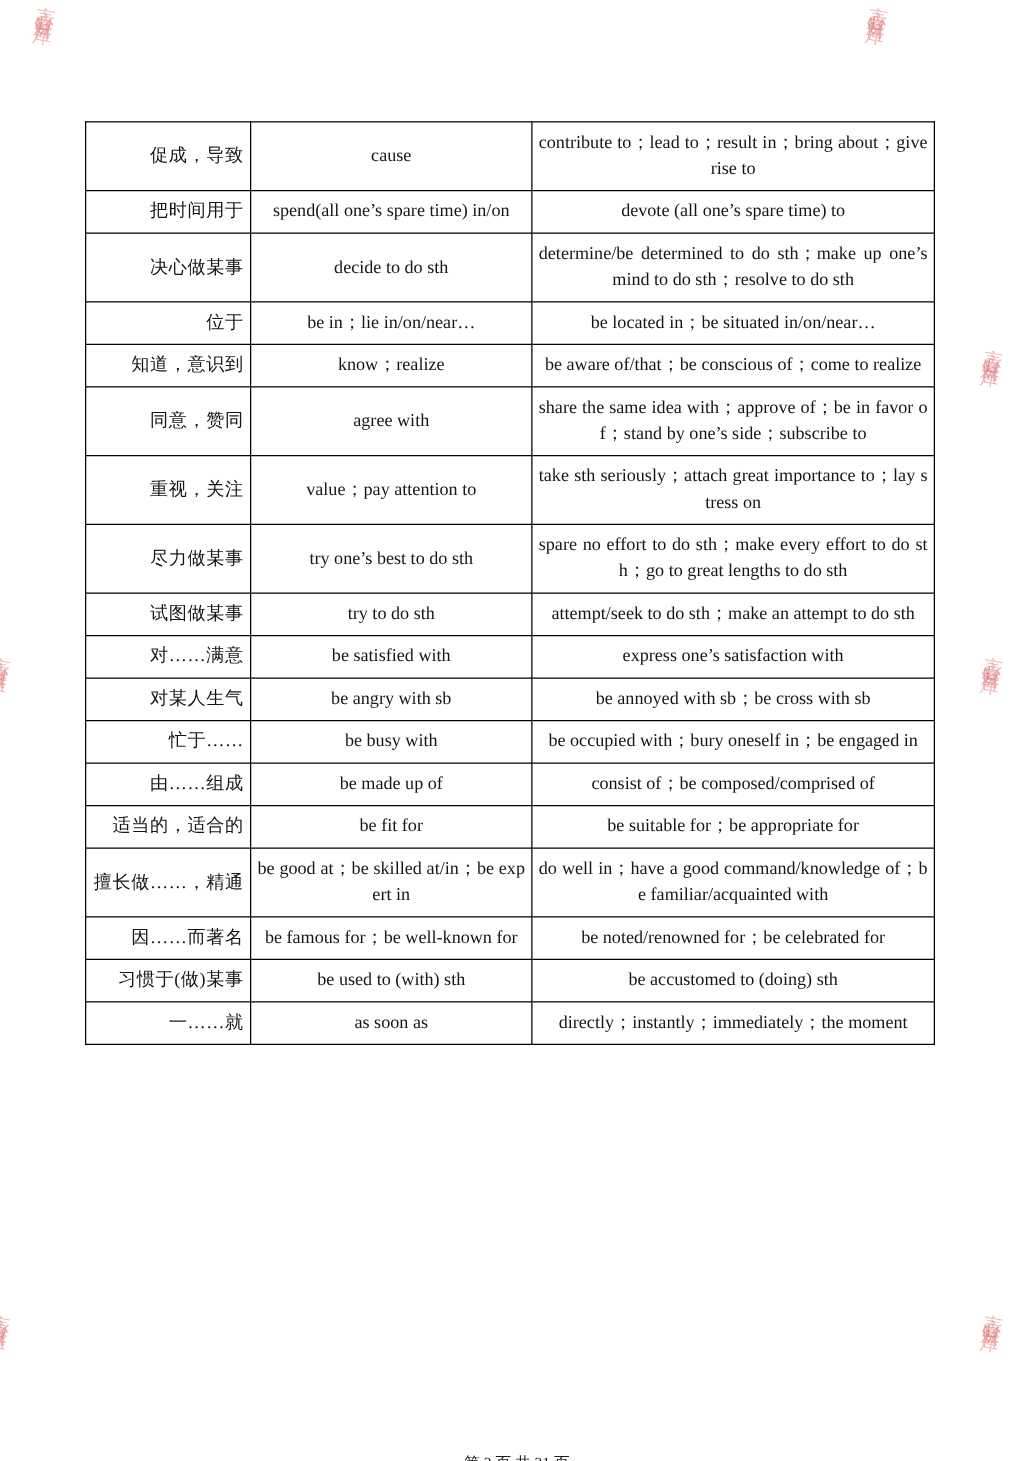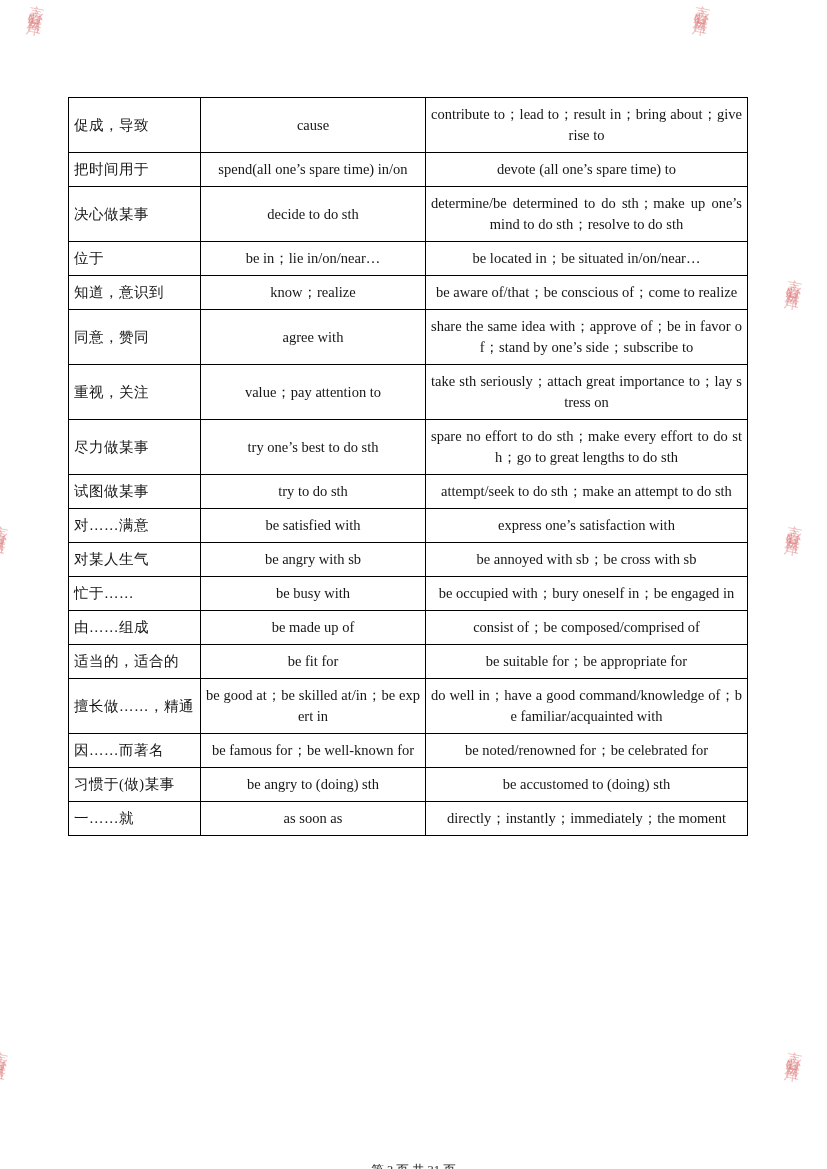--- a/index.html
+++ b/index.html
@@ -13,21 +13,21 @@
   }
   .doc-table td{
     border:1px solid #000;
     padding:6px 5px;
     font-size:14.5px;
     line-height:21px;
     vertical-align:middle;
     overflow:hidden;
   }
   td.cn{
-    text-align:left;
+    text-align:right;
     letter-spacing:0.5px;
   }
   td.en{
     text-align:justify;
     text-align-last:center;
     word-break:break-all;
   }
   .footer{
     position:absolute;left:0;top:1162px;width:827px;
     text-align:center;font-size:12.5px;color:#1a1a1a;
@@ -159,21 +159,21 @@
   </tr>
 
   <tr>
     <td class="cn">因……而著名</td>
     <td class="en">be famous for；be well-known for</td>
     <td class="en">be noted/renowned for；be celebrated for</td>
   </tr>
 
   <tr>
     <td class="cn">习惯于(做)某事</td>
-    <td class="en">be angry to (doing) sth</td>
+    <td class="en">be used to (with) sth</td>
     <td class="en">be accustomed to (doing) sth</td>
   </tr>
 
   <tr>
     <td class="cn">一……就</td>
     <td class="en">as soon as</td>
     <td class="en">directly；instantly；immediately；the moment</td>
   </tr>
 </tbody>
   </table>

